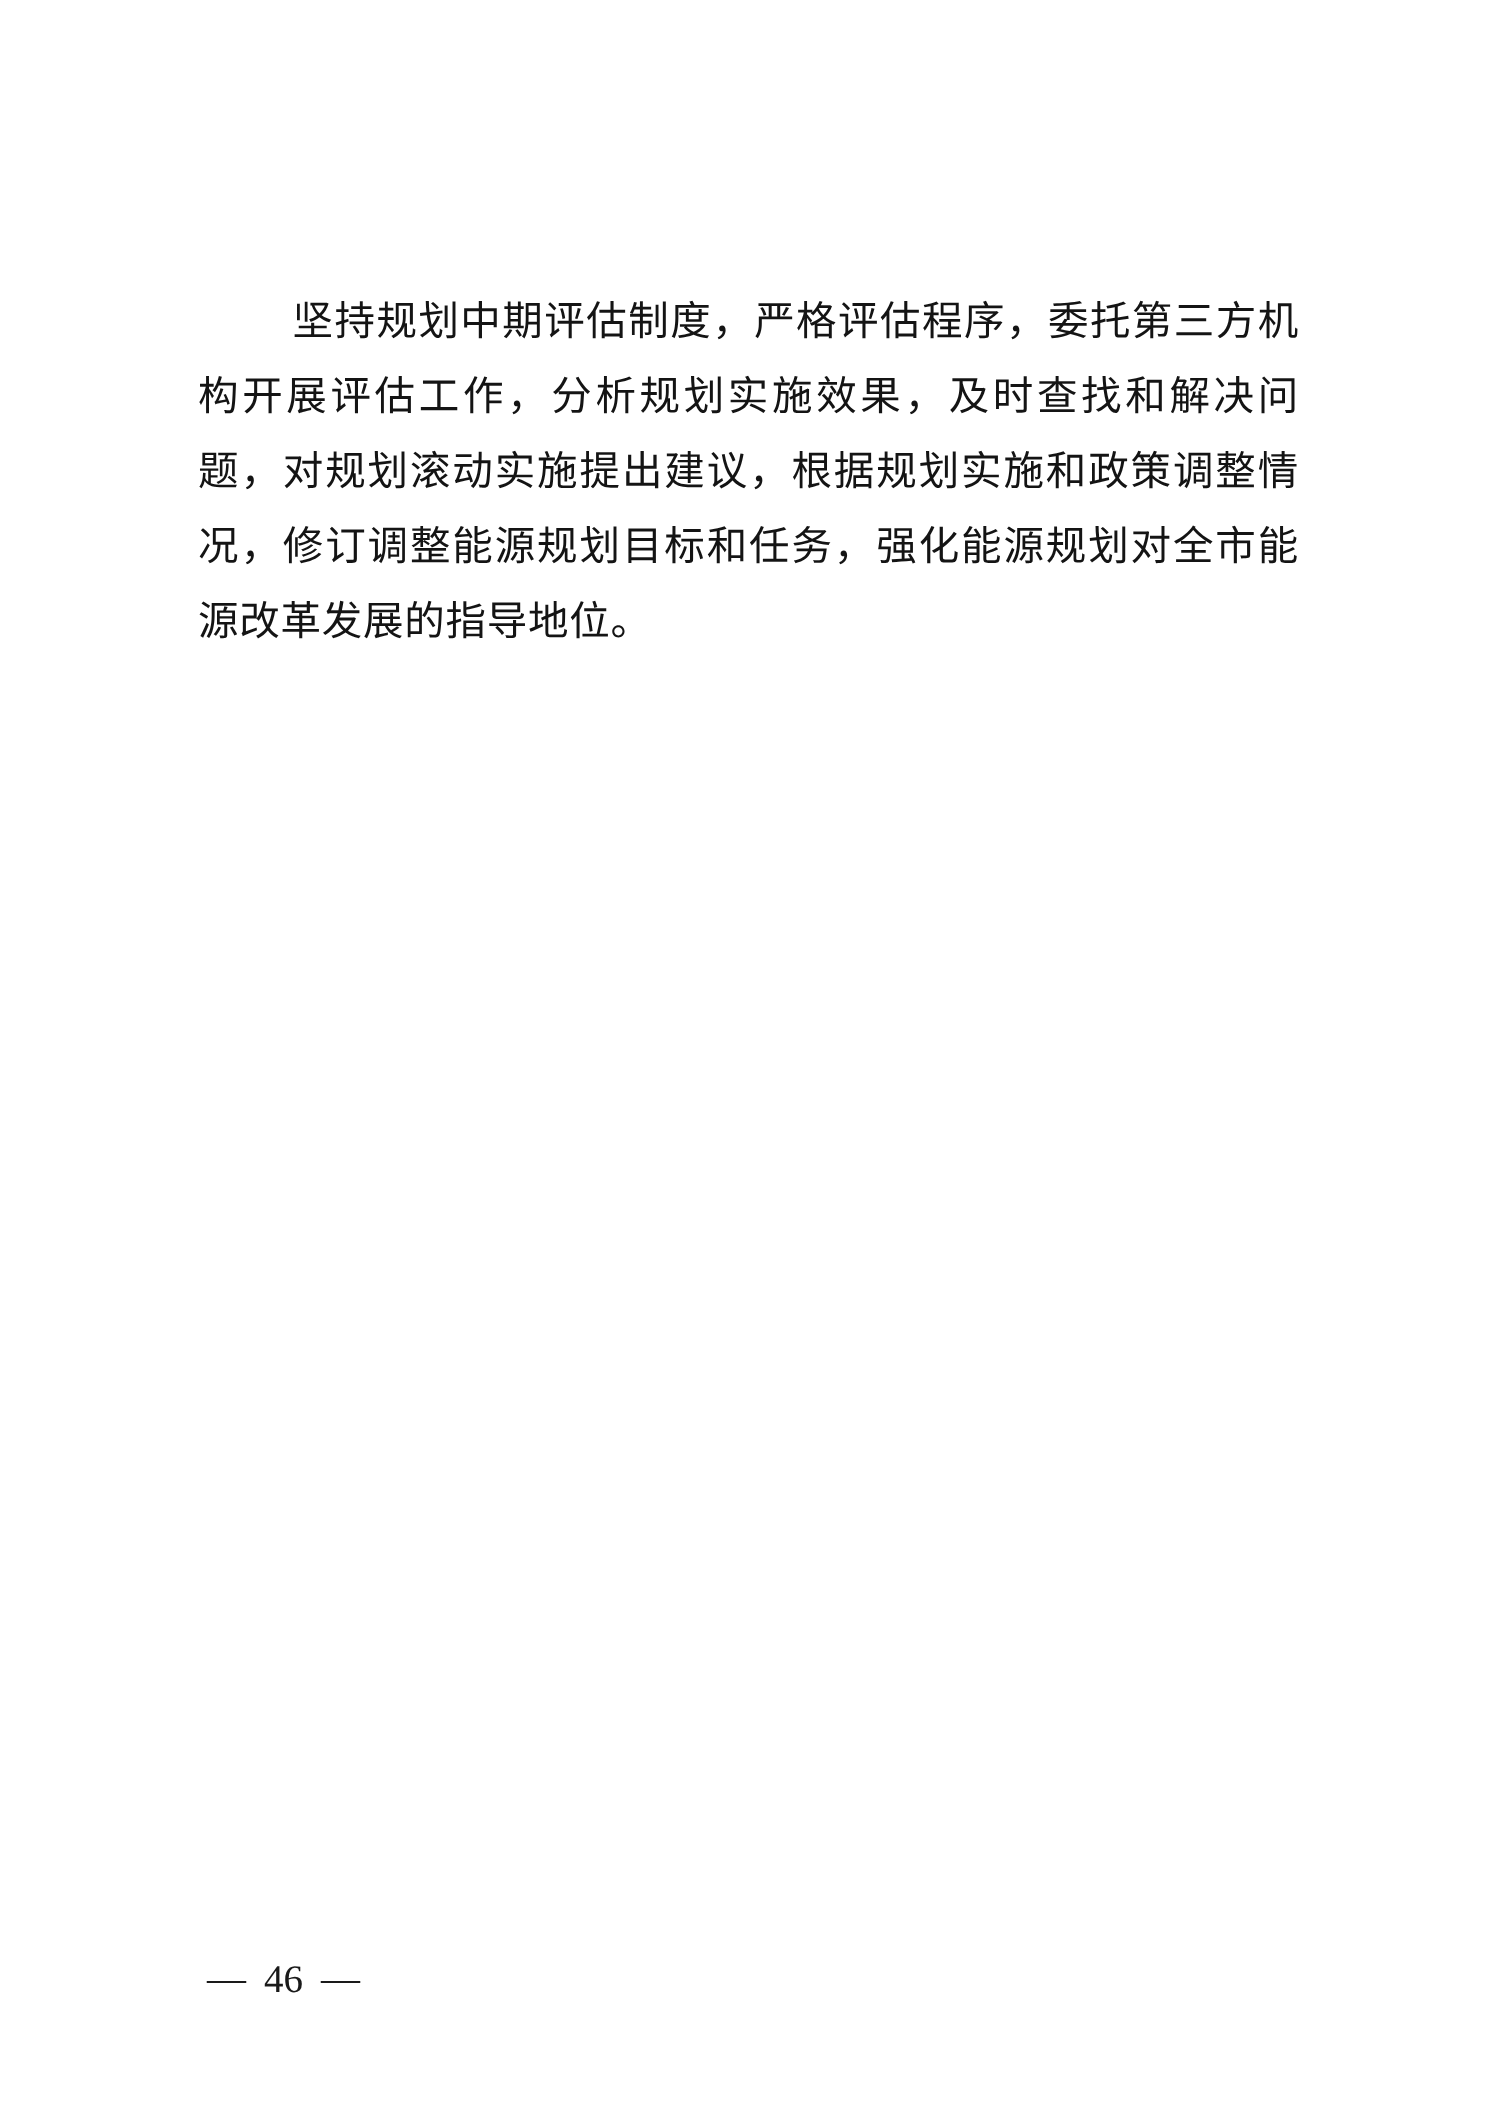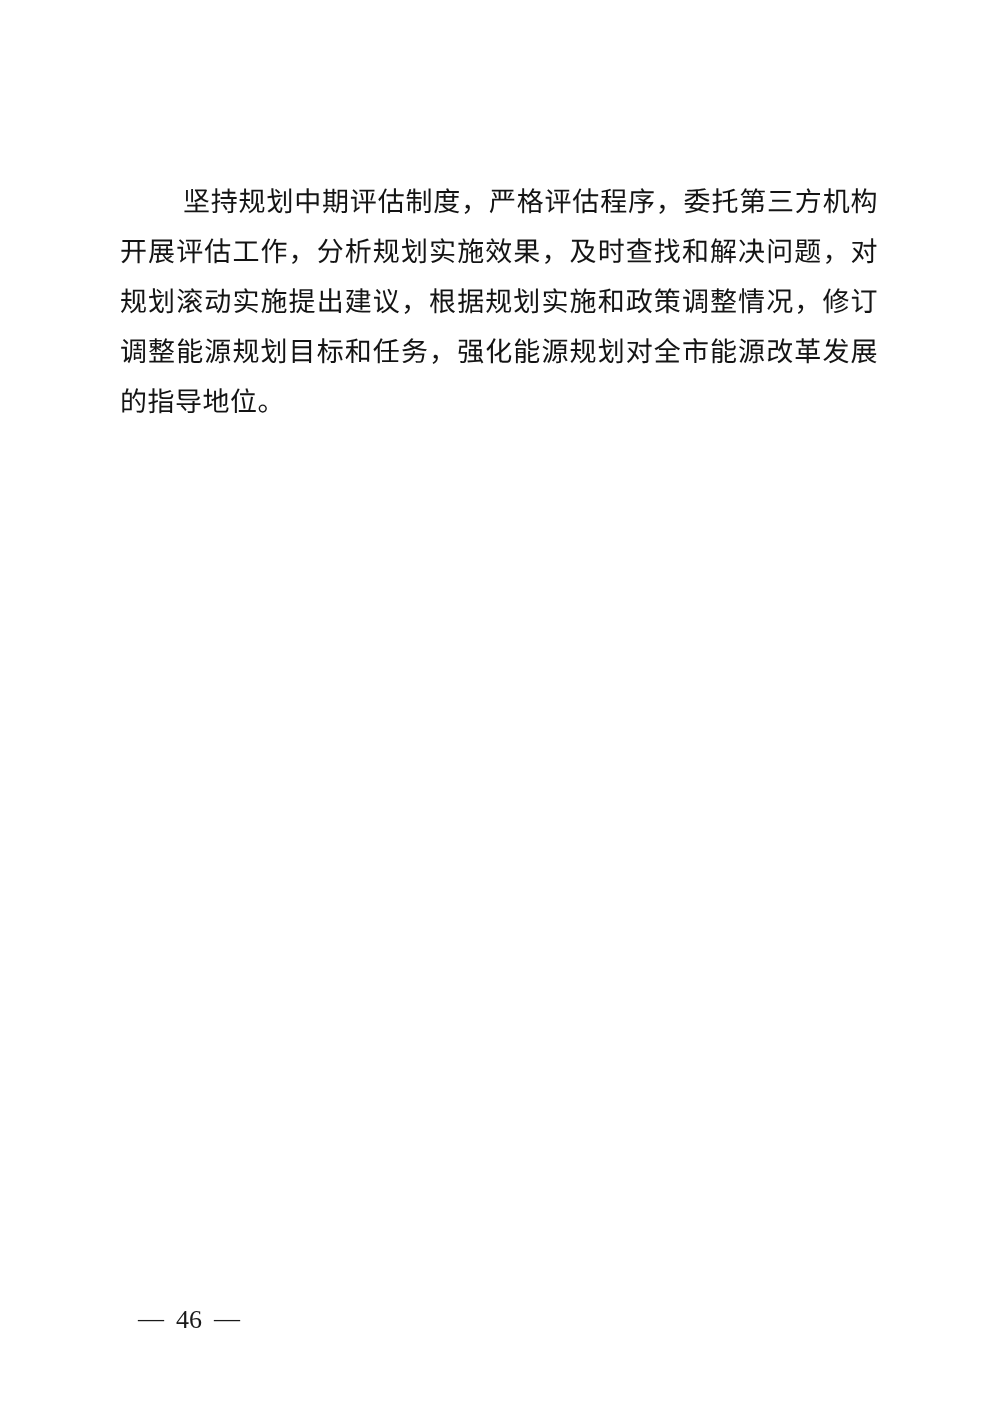--- a/index.html
+++ b/index.html
@@ -17,21 +17,21 @@
     font-family: "Liberation Sans", "DejaVu Sans", sans-serif;
     color: #141414;
   }
   .content {
     position: absolute;
     left: 120px;
     top: 177px;
     width: 758px;
   }
   .para {
-    margin: 0;
+    margin: 12px;
     font-size: 27px;
     line-height: 50px;
     text-align: justify;
     text-align-last: left;
     text-indent: 63px;
     letter-spacing: 0.5px;
     color: #141414;
   }
   .attachment {
     margin: 50px 0 0 0;

